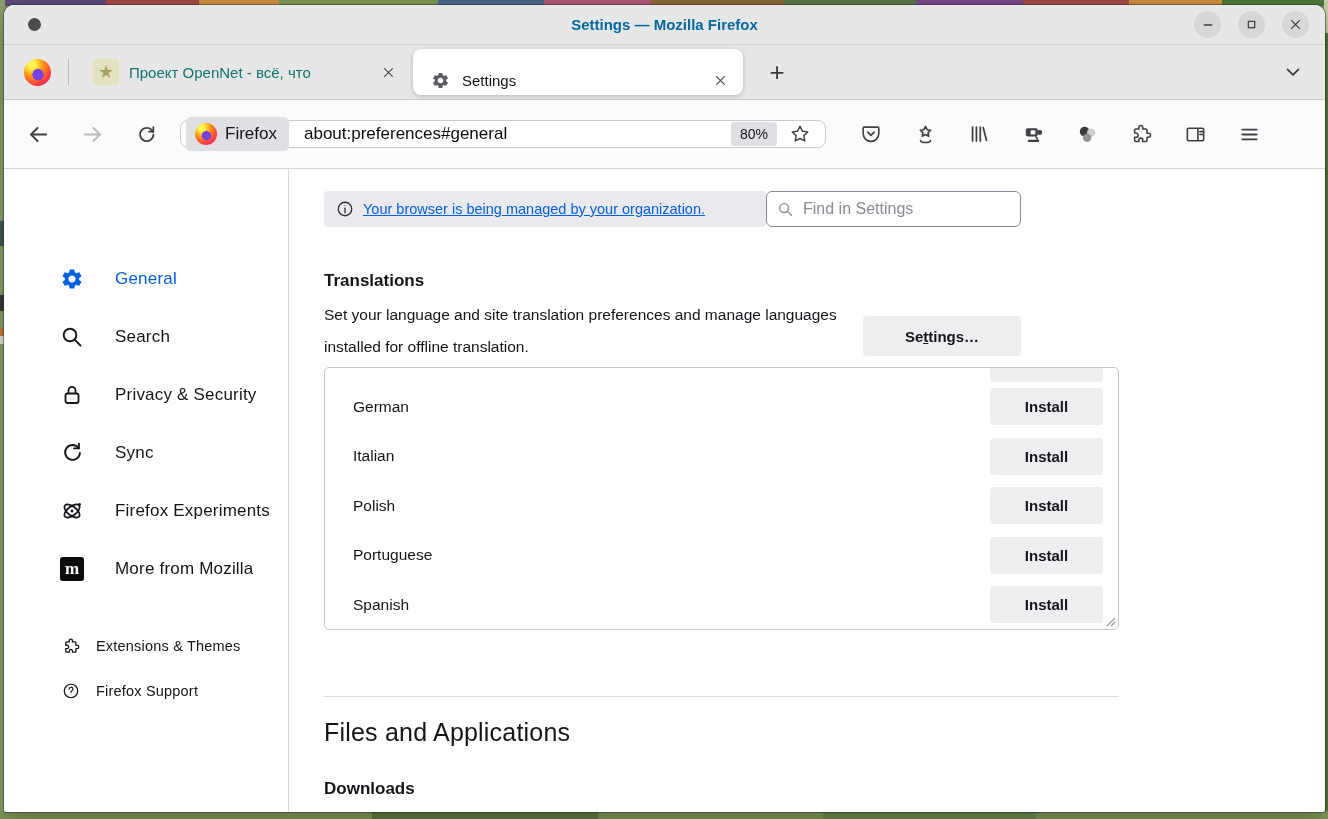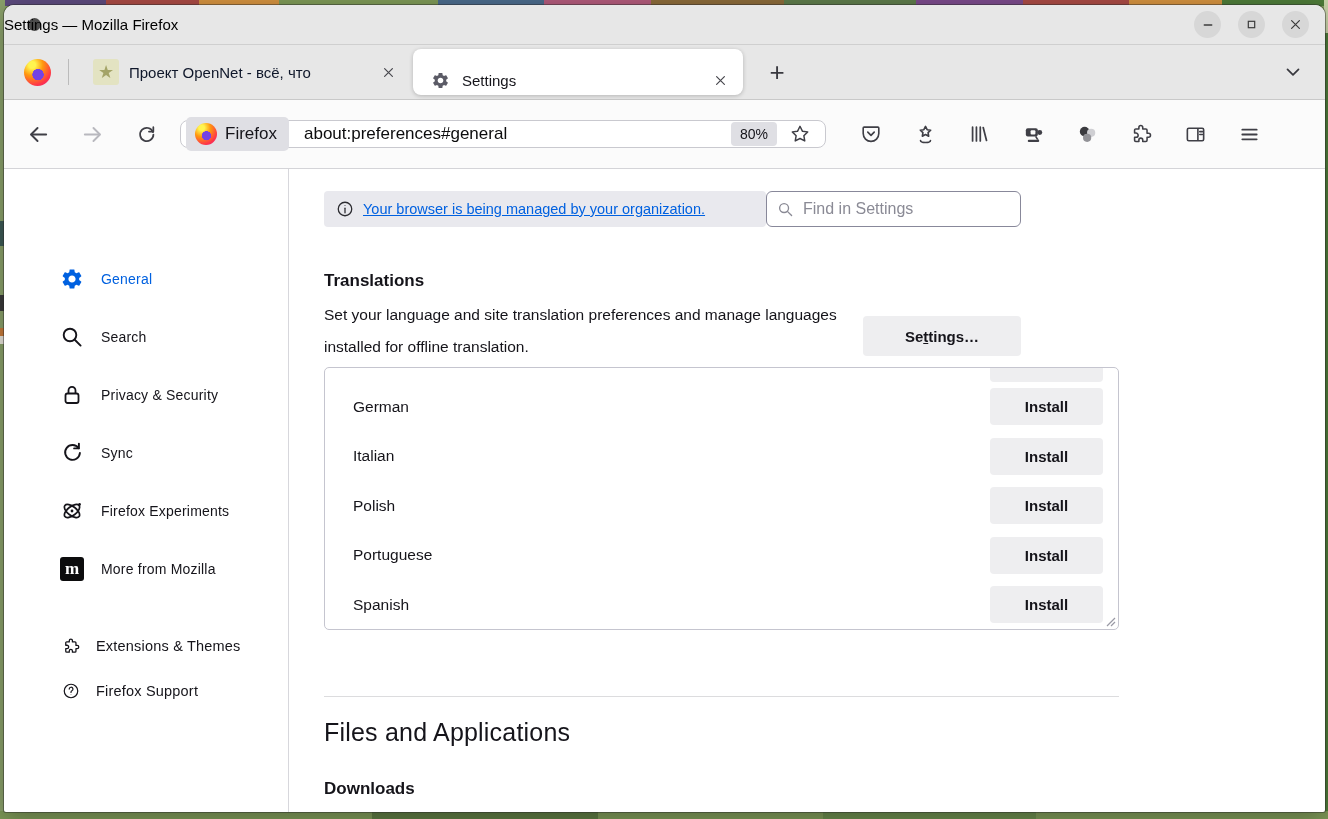--- a/index.html
+++ b/index.html
@@ -19,33 +19,33 @@
   
   .window { position:absolute; left:4px; top:5px; right:3px; bottom:7px;
     background:#fff; border-radius:10px 10px 2px 2px; overflow:hidden;
     box-shadow:0 0 0 1px rgba(40,40,40,.45), 0 6px 24px rgba(0,0,0,.3);
     display:flex; flex-direction:column; }
 
   
   .titlebar { height:40px; background:#e7e7e7; border-bottom:1px solid #cfcfcf;
     display:flex; align-items:center; position:relative; flex:0 0 auto; }
   .win-dot { width:13px; height:13px; border-radius:50%; background:#4c4c4c; margin-left:24px; cursor:pointer; }
-  .win-title { position:absolute; left:0; right:0; text-align:left; font-weight:normal; font-size:15px; color:#000000; pointer-events:none; }
+  .win-title { position:absolute; left:0; right:0; text-align:center; font-weight:bold; font-size:15px; color:#0369a1; pointer-events:none; }
   .win-controls { margin-left:auto; display:flex; gap:17px; margin-right:16px; }
   .win-btn { width:27px; height:27px; border-radius:50%; background:#d7d7d7; display:flex; align-items:center; justify-content:center; color:#3c3c3c; cursor:pointer; }
 
   
   .tabbar { height:55px; background:#e7e7e7; border-bottom:1px solid #c9c9c9; display:flex; align-items:center; flex:0 0 auto; }
   .ffview-btn { width:46px; height:42px; margin-left:10px; display:flex; align-items:center; justify-content:center; border-radius:6px; cursor:pointer; }
   .tab-sep { width:1px; height:26px; background:#bbb; margin-left:8px; }
   .tab { display:flex; align-items:center; cursor:pointer; }
   .tab-inactive { width:342px; height:55px; padding:0 10px 0 24px; }
   .favicon-star { width:26px; height:26px; background:#e3e3c2; border-radius:3px; display:flex; align-items:center; justify-content:center;
     font-family:"DejaVu Sans", sans-serif; color:#a4a468; font-size:18px; line-height:1; flex:0 0 auto; }
-  .tab-inactive .tab-label { font-size:15px; color:#0f172a; margin-left:10px; white-space:nowrap; overflow:hidden; flex:1;
+  .tab-inactive .tab-label { font-size:15px; color:#0f766e; margin-left:10px; white-space:nowrap; overflow:hidden; flex:1;
     -webkit-mask-image:linear-gradient(to right,#000 78%,transparent 97%); mask-image:linear-gradient(to right,#000 78%,transparent 97%); }
   .tab-close { width:26px; height:26px; border-radius:4px; display:flex; align-items:center; justify-content:center; color:#4a4a50; flex:0 0 auto; cursor:pointer; }
   .tab-active { width:330px; height:46px; background:#fff; border-radius:8px; box-shadow:0 1px 4px rgba(0,0,0,.22); margin-left:2px; padding:16px 10px 0 18px; }
   .tab-active .tab-label { font-size:15px; color:#15141a; margin-left:12px; flex:1; text-align:left; }
   .newtab-btn { width:36px; height:36px; margin-left:16px; border-radius:6px; display:flex; align-items:center; justify-content:center; font-size:26px; font-weight:300; color:#39393f; cursor:pointer; }
   .alltabs-btn { margin-left:auto; margin-right:14px; width:36px; height:36px; display:flex; align-items:center; justify-content:center; border-radius:6px; color:#39393f; cursor:pointer; }
 
   
   .navbar { height:69px; background:#fbfbfb; border-bottom:1px solid #d4d4d8; display:flex; align-items:center; padding:0 14px; flex:0 0 auto; }
   .nav-btn { width:40px; height:40px; border-radius:6px; display:flex; align-items:center; justify-content:center; color:#3f3f46; flex:0 0 auto; cursor:pointer; margin-right:14px; }
@@ -63,21 +63,21 @@
   .star-btn { width:34px; height:34px; display:flex; align-items:center; justify-content:center; color:#3f3f46; margin-left:6px; flex:0 0 auto; cursor:pointer; }
   .toolbar-icons { display:flex; margin-left:25px; }
   .toolbar-icons .nav-btn { margin-right:14px; }
   .toolbar-icons .nav-btn:last-child { margin-right:0; }
 
   
   .main { flex:1; display:flex; min-height:0; }
   .sidebar { width:285px; border-right:1px solid #d7d7dc; padding-top:81px; flex:0 0 auto; }
   .side-item { height:58px; display:flex; align-items:center; padding-left:56px; cursor:pointer; }
   .side-item .icon { width:24px; height:24px; color:#15141a; flex:0 0 auto; }
-  .side-item .lbl { font-size:14px; margin-left:17px; letter-spacing:.2px; }
+  .side-item .lbl { font-size:17px; margin-left:31px; letter-spacing:.2px; }
   .side-item.active .icon, .side-item.active .lbl { color:#0061e0; }
   .side-footer { margin-top:25px; }
   .side-item.small { height:45px; padding-left:58px; }
   .side-item.small .icon { width:18px; height:18px; }
   .side-item.small .lbl { font-size:14.5px; margin-left:16px; }
   .moz-badge { width:24px; height:24px; background:#0c0c0d; border-radius:3px; color:#fff; font-weight:bold; font-size:17px;
     display:flex; align-items:center; justify-content:center; font-family:"Liberation Serif", serif; flex:0 0 auto; }
 
   .content { flex:1; position:relative; overflow:hidden; }
   .content-inner { margin:22px 0 0 35px; width:697px; }

